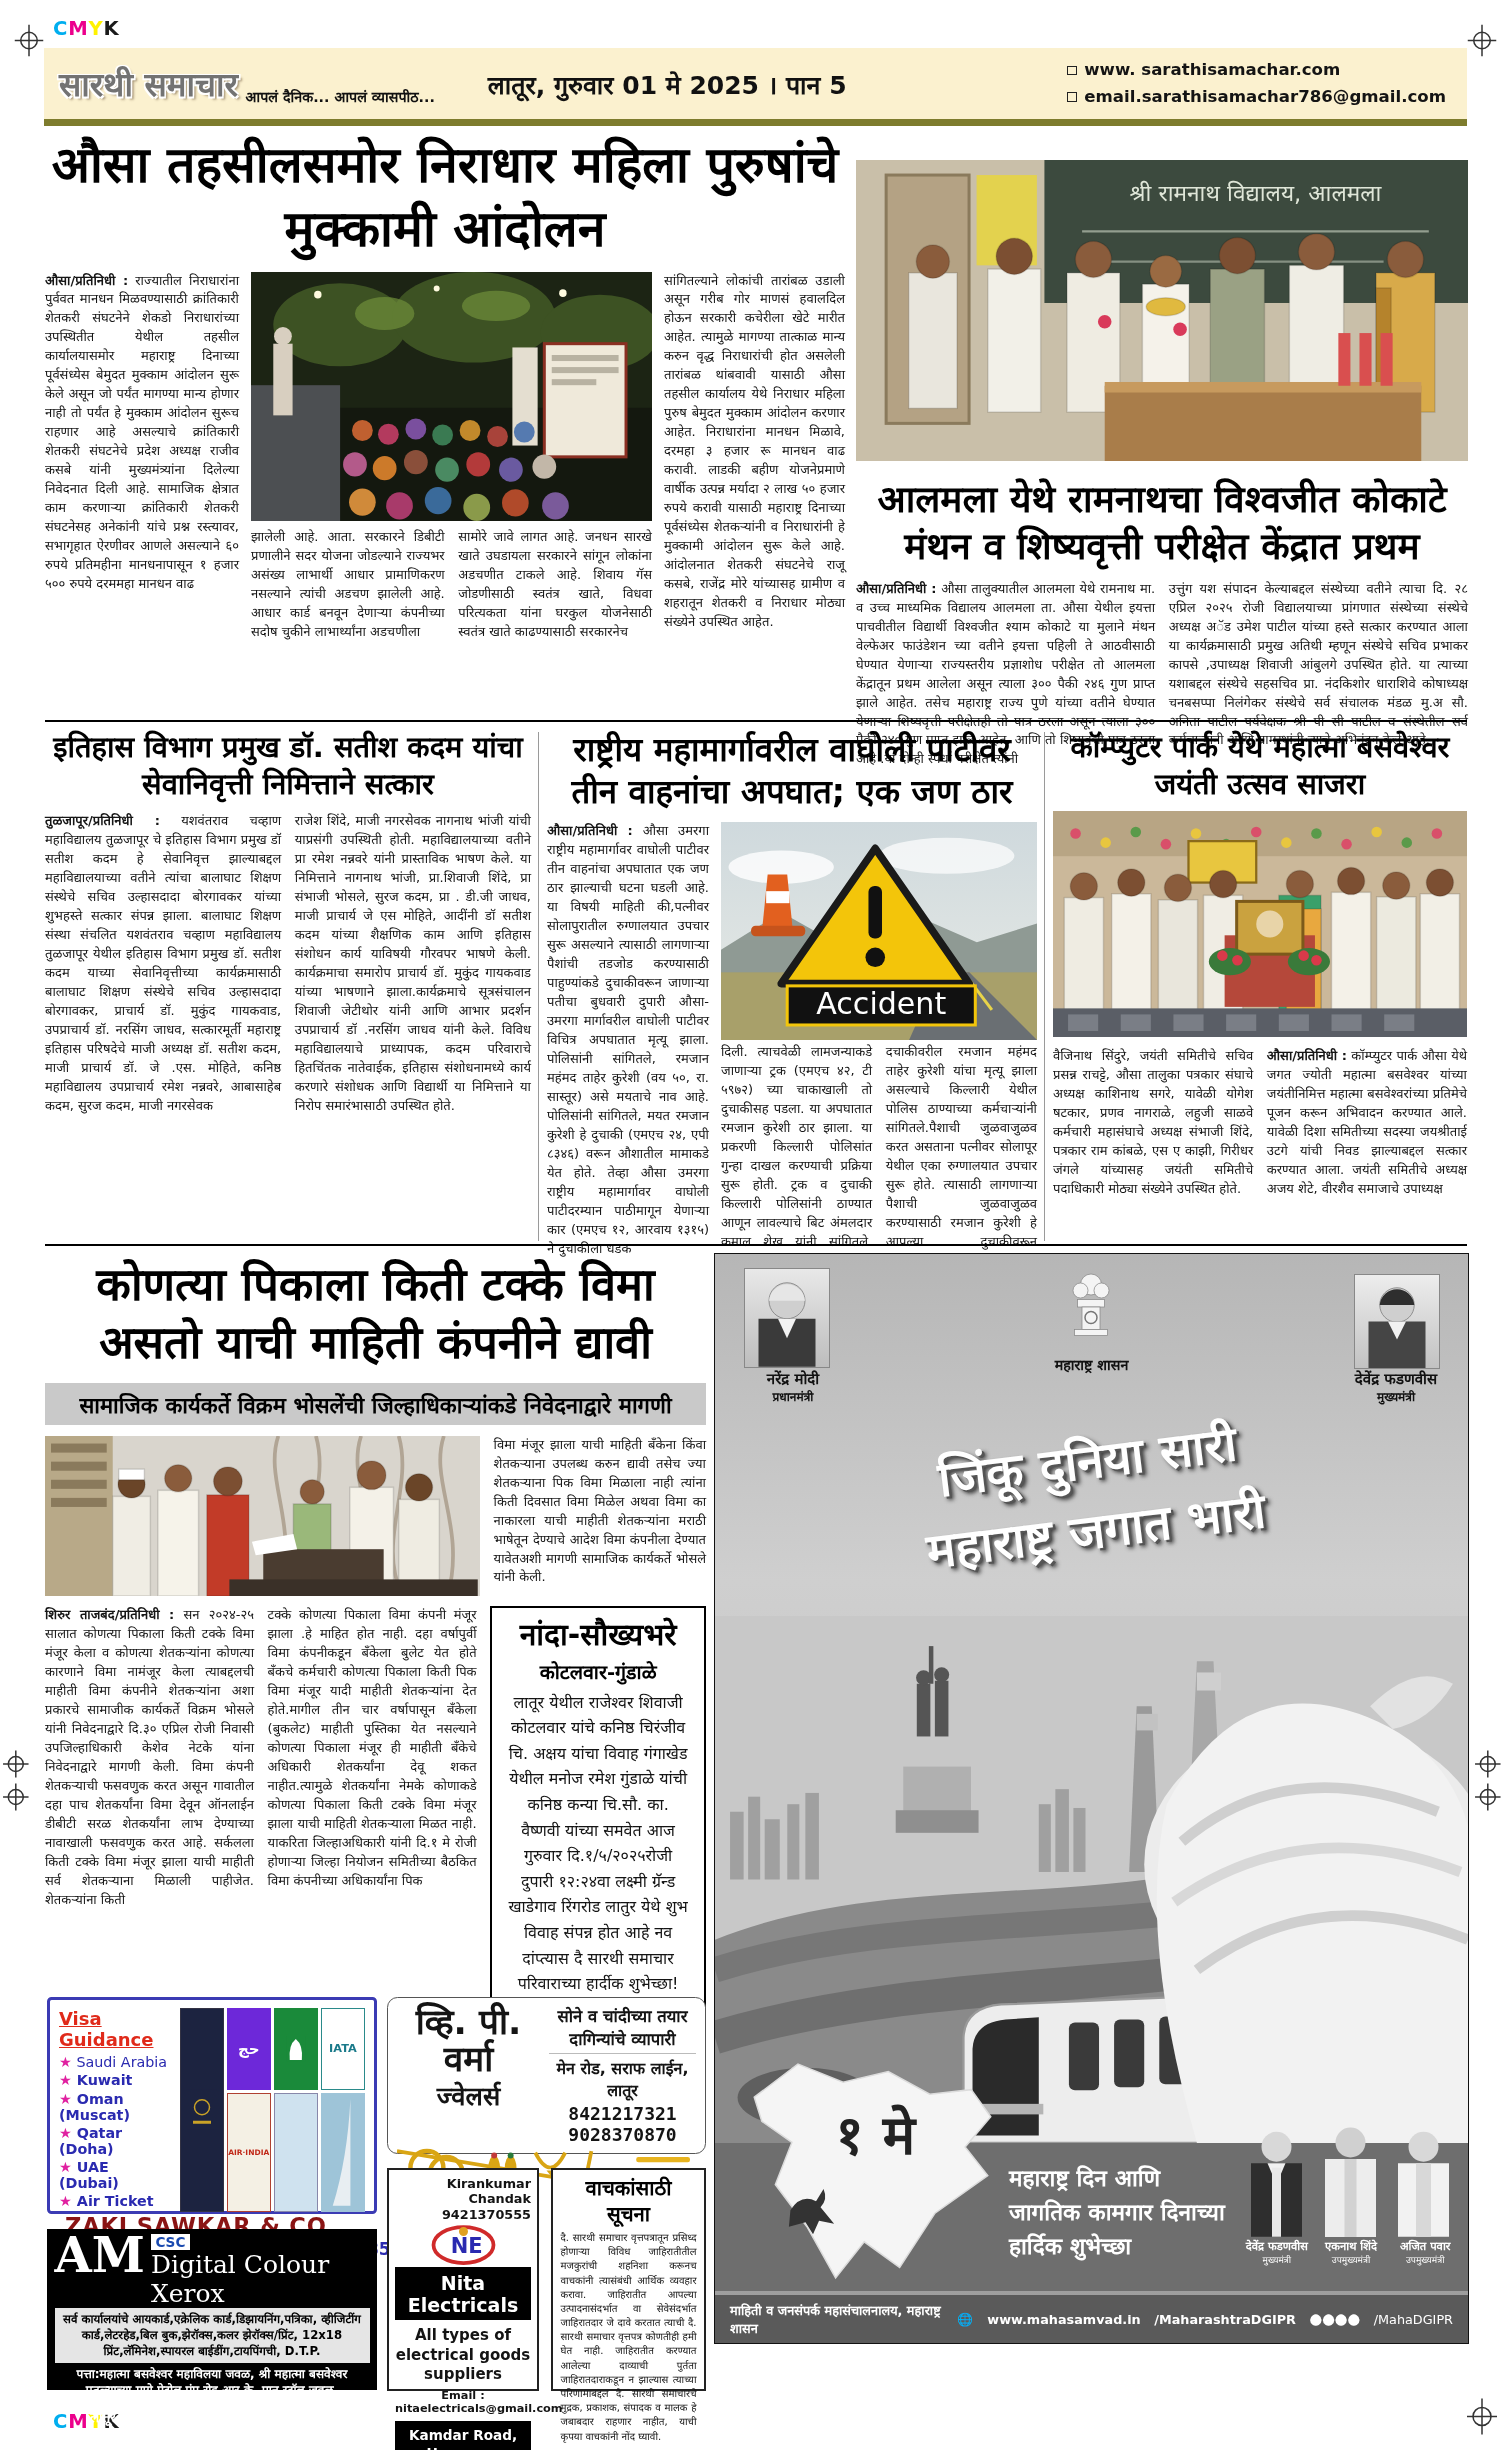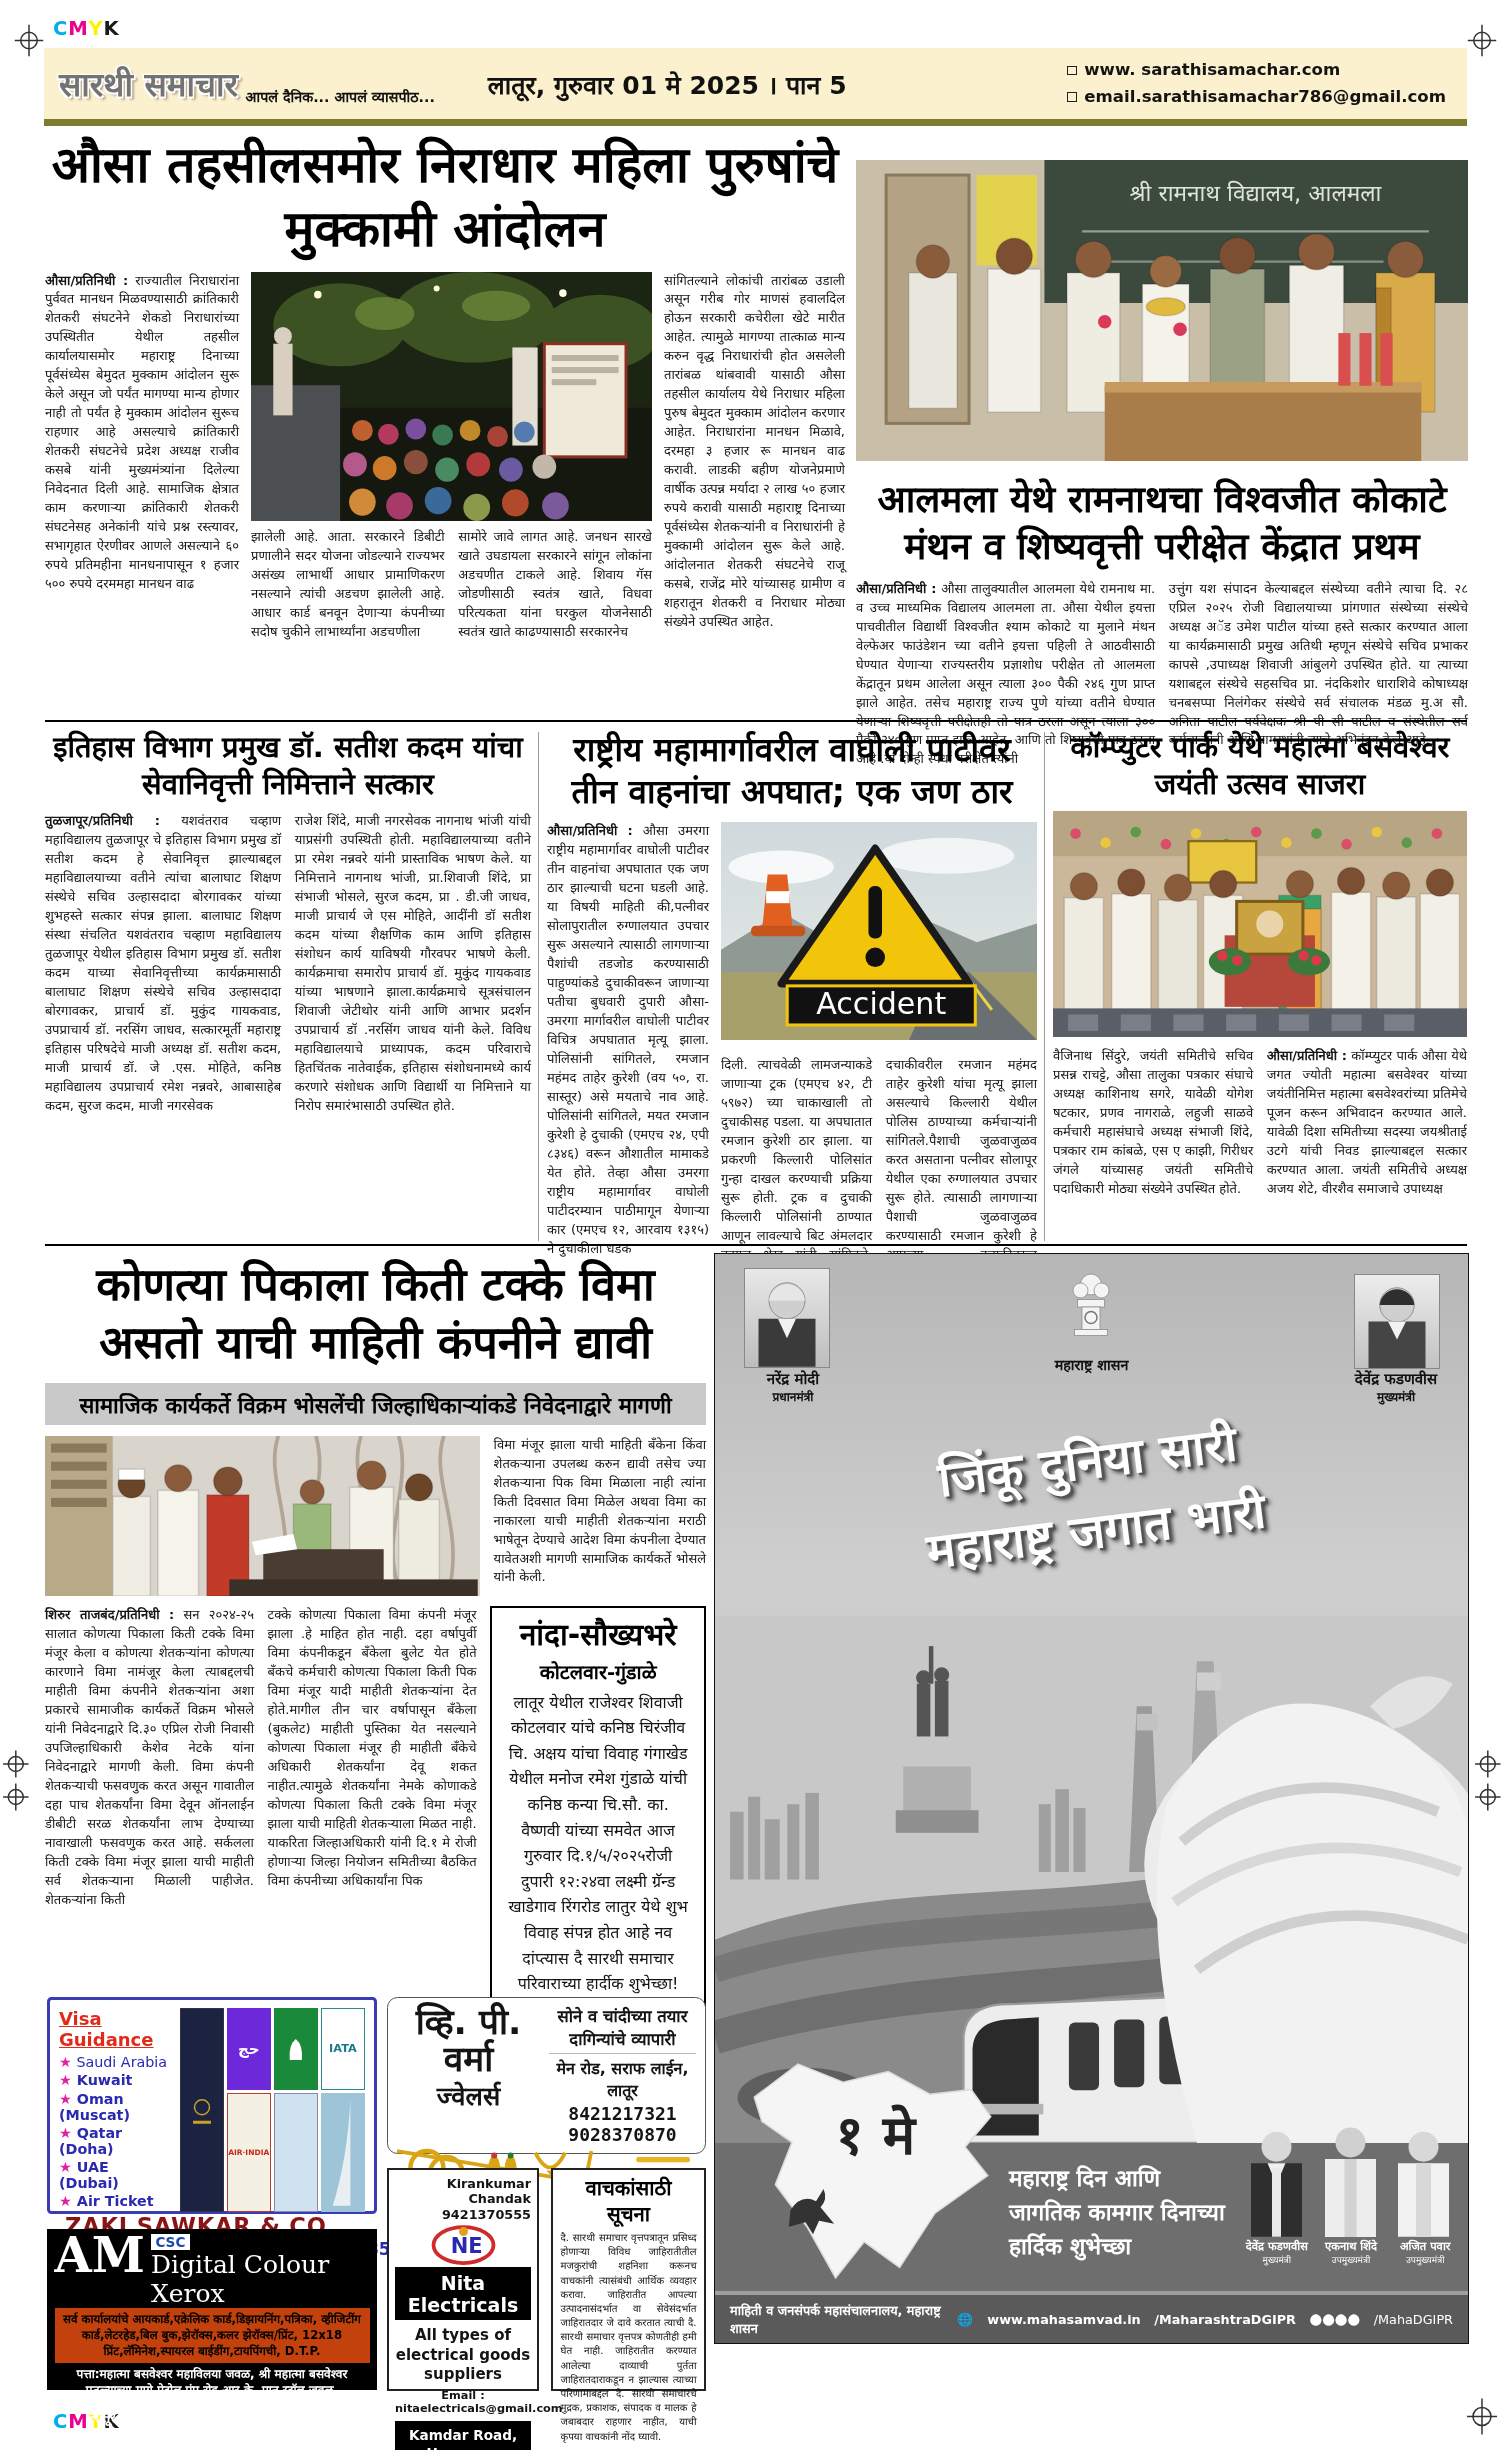--- a/index.html
+++ b/index.html
@@ -218,21 +218,21 @@
       <div class="col"><span class="lead">तुळजापूर/प्रतिनिधी :</span> <span>यशवंतराव चव्हाण महाविद्यालय तुळजापूर चे इतिहास विभाग प्रमुख डॉ सतीश कदम हे सेवानिवृत्त झाल्याबद्दल महाविद्यालयाच्या वतीने त्यांचा बालाघाट शिक्षण संस्थेचे सचिव उल्हासदादा बोरगावकर यांच्या शुभहस्ते सत्कार संपन्न झाला. बालाघाट शिक्षण संस्था संचलित यशवंतराव चव्हाण महाविद्यालय तुळजापूर येथील इतिहास विभाग प्रमुख डॉ. सतीश कदम याच्या सेवानिवृत्तीच्या कार्यक्रमासाठी बालाघाट शिक्षण संस्थेचे सचिव उल्हासदादा बोरगावकर, प्राचार्य डॉ. मुकुंद गायकवाड, उपप्राचार्य डॉ. नरसिंग जाधव, सत्कारमूर्ती महाराष्ट्र इतिहास परिषदेचे माजी अध्यक्ष डॉ. सतीश कदम, माजी प्राचार्य डॉ. जे .एस. मोहिते, कनिष्ठ महाविद्यालय उपप्राचार्य रमेश नन्नवरे, आबासाहेब कदम, सुरज कदम, माजी नगरसेवक</span></div>
       <div class="col">राजेश शिंदे, माजी नगरसेवक नागनाथ भांजी यांची याप्रसंगी उपस्थिती होती. महाविद्यालयाच्या वतीने प्रा रमेश नन्नवरे यांनी प्रास्ताविक भाषण केले. या निमित्ताने नागनाथ भांजी, प्रा.शिवाजी शिंदे, प्रा संभाजी भोसले, सुरज कदम, प्रा . डी.जी जाधव, माजी प्राचार्य जे एस मोहिते, आदींनी डॉ सतीश कदम यांच्या शैक्षणिक काम आणि इतिहास संशोधन कार्य याविषयी गौरवपर भाषणे केली. कार्यक्रमाचा समारोप प्राचार्य डॉ. मुकुंद गायकवाड यांच्या भाषणाने झाला.कार्यक्रमाचे सूत्रसंचालन शिवाजी जेटीथोर यांनी आणि आभार प्रदर्शन उपप्राचार्य डॉ .नरसिंग जाधव यांनी केले. विविध महाविद्यालयाचे प्राध्यापक, कदम परिवाराचे हितचिंतक नातेवाईक, इतिहास संशोधनामध्ये कार्य करणारे संशोधक आणि विद्यार्थी या निमित्ताने या निरोप समारंभासाठी उपस्थित होते.</div>
     </div>
   </section>
   <div class="rule-v" style="left:538px;top:732px;height:509px;"></div>
 
   <section class="abs" style="left:547px;top:729px;width:490px;">
     <h2 class="hl" style="font-size:33px;margin:0 0 9px 0;">राष्ट्रीय महामार्गावरील वाघोली पाटीवर तीन वाहनांचा अपघात; एक जण ठार</h2>
     <div style="display:flex;gap:12px;">
       <div class="col" style="flex:0 0 162px;"><span class="lead">औसा/प्रतिनिधी :</span> <span>औसा उमरगा राष्ट्रीय महामार्गावर वाघोली पाटीवर तीन वाहनांचा अपघातात एक जण ठार झाल्याची घटना घडली आहे. या विषयी माहिती की,पत्नीवर सोलापुरातील रुग्णालयात उपचार सुरू असल्याने त्यासाठी लागणाऱ्या पैशांची तडजोड करण्यासाठी पाहुण्यांकडे दुचाकीवरून जाणाऱ्या पतीचा बुधवारी दुपारी औसा-उमरगा मार्गावरील वाघोली पाटीवर विचित्र अपघातात मृत्यू झाला. पोलिसांनी सांगितले, रमजान महंमद ताहेर कुरेशी (वय ५०, रा. सास्तूर) असे मयताचे नाव आहे. पोलिसांनी सांगितले, मयत रमजान कुरेशी हे दुचाकी (एमएच २४, एपी ८३४६) वरून औशातील मामाकडे येत होते. तेव्हा औसा उमरगा राष्ट्रीय महामार्गावर वाघोली पाटीदरम्यान पाठीमागून येणाऱ्या कार (एमएच १२, आरवाय १३१५) ने दुचाकीला धडक</span></div>
-      <div style="flex:1;display:flex;flex-direction:column;gap:16px;">
+      <div style="flex:1;display:flex;flex-direction:column;gap:3px;">
         <svg width="100%" height="218" viewBox="0 0 420 290" preserveAspectRatio="none">
           <defs>
               <linearGradient id="sky" x1="0" y1="0" x2="0" y2="1">
                 <stop offset="0" stop-color="#cfd9dd"></stop>
                 <stop offset="1" stop-color="#e8ebe6"></stop>
               </linearGradient>
             </defs>
           <rect width="420" height="290" fill="url(#sky)"></rect>
           <ellipse cx="80" cy="60" rx="70" ry="22" fill="#ffffff" opacity=".8"></ellipse>
             <ellipse cx="300" cy="45" rx="90" ry="24" fill="#ffffff" opacity=".7"></ellipse>
@@ -676,19 +676,19 @@
   </section>
 
   <section class="abs am" style="left:47px;top:2229px;width:330px;height:161px;box-sizing:border-box;padding:4.5px 7.5px;">
     <div style="display:flex;align-items:flex-start;">
       <div style="font-family:'DejaVu Serif',serif;font-size:48px;font-weight:700;line-height:.9;">AM</div>
       <div style="margin-left:6px;">
         <div style="background:#fff;color:#1a4ab0;font-weight:800;font-size:13.6px;padding:0 4.5px;display:inline-block;">CSC</div>
         <div style="font-family:'DejaVu Serif',serif;font-size:25px;margin-top:0px;">Digital Colour Xerox</div>
       </div>
     </div>
-    <div style="background:#c2410c;color:#000;font-size:11.7px;font-weight:700;padding:3px 4.5px;text-align:center;line-height:1.4;">सर्व कार्यालयांचे आयकार्ड,एक्रेलिक कार्ड,डिझायनिंग,पत्रिका, व्हीजिटींग कार्ड,लेटरहेड,बिल बुक,झेरॉक्स,कलर झेरॉक्स/प्रिंट, 12x18 प्रिंट,लॅमिनेश,स्पायरल बाईडींग,टायपिंगची, D.T.P.</div>
+    <div style="background:#e5e5e5;color:#000;font-size:11.7px;font-weight:700;padding:3px 4.5px;text-align:center;line-height:1.4;">सर्व कार्यालयांचे आयकार्ड,एक्रेलिक कार्ड,डिझायनिंग,पत्रिका, व्हीजिटींग कार्ड,लेटरहेड,बिल बुक,झेरॉक्स,कलर झेरॉक्स/प्रिंट, 12x18 प्रिंट,लॅमिनेश,स्पायरल बाईडींग,टायपिंगची, D.T.P.</div>
     <div style="font-size:12px;font-weight:700;text-align:center;margin-top:3px;line-height:1.4;">पत्ता:महात्मा बसवेश्वर महाविलया जवळ, श्री महात्मा बसवेश्वर पुतळ्याच्या मागे,पेट्रोल पंप रोड,आर.के. पान स्टॉल जवळ,</div>
     <div style="text-align:center;margin-top:1.5px;"><span style="font-size:13.6px;font-weight:700;">लातूर मो. नं. :</span> <span style="font-size:22.6px;font-weight:800;letter-spacing:0.8px;">9503283416</span></div>
   </section>
 
 </div>
 
 
 </body></html>

